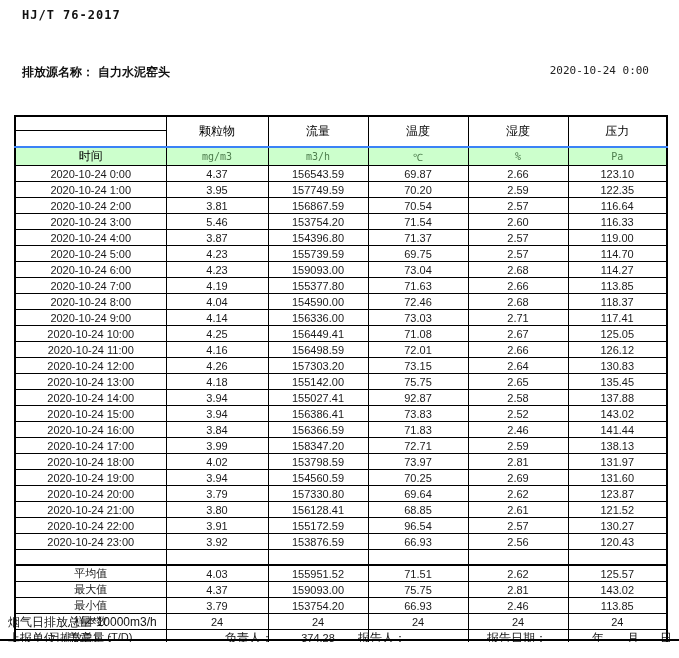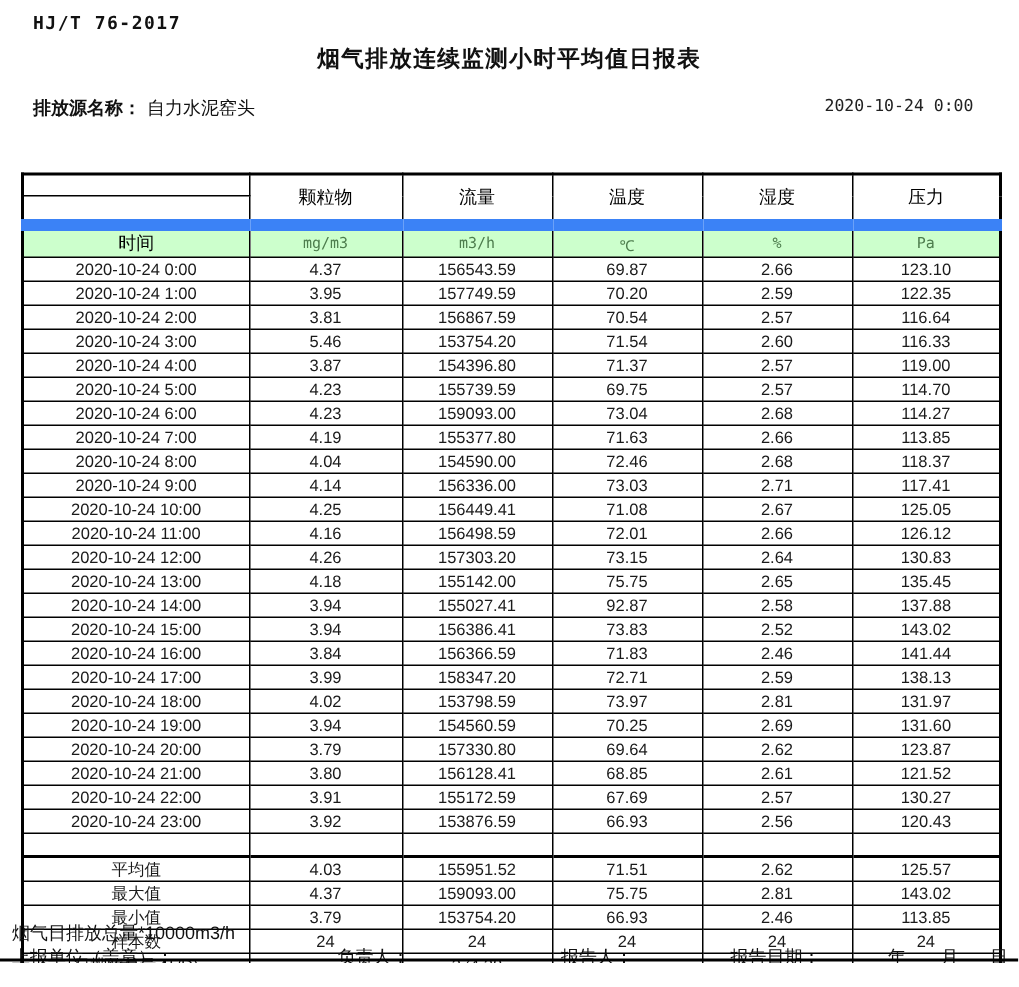--- a/index.html
+++ b/index.html
@@ -3,59 +3,58 @@
 <meta charset="utf-8">
 <style>
   html,body{margin:0;padding:0;background:#fff;}
   .page{position:relative;width:679px;height:642px;background:#ffffff;overflow:hidden;
         font-family:"Liberation Sans",sans-serif;color:#111;}
   .doc-code{position:absolute;left:22px;top:8px;font:bold 12px "DejaVu Sans Mono",monospace;letter-spacing:1px;}
   .report-title{position:absolute;left:0;top:30px;width:100%;text-align:center;
         font-weight:bold;font-size:15px;letter-spacing:1px;}
   .meta-row{position:absolute;left:0;top:64px;width:100%;font-size:12px;}
   .source-label{position:absolute;left:22px;font-weight:bold;}
-  .source-value{position:absolute;left:98px;font-weight:normal;}
+  .source-value{position:absolute;left:98px;font-weight:bold;}
   .report-datetime{position:absolute;right:30px;font:11px "DejaVu Sans Mono",monospace;color:#222;}
 
   table.monitor{position:absolute;left:14px;top:115px;border-collapse:collapse;table-layout:fixed;
         width:652px;border:2px solid #000;}
   table.monitor td{border:1px solid #000;text-align:center;vertical-align:middle;padding:0;
         height:15px;font:11px "Liberation Sans",sans-serif;color:#1a1a1a;
         overflow:hidden;white-space:nowrap;}
   tr.hdr-a td{height:13px;margin-left:13px;}
   tr.hdr-a td.pollutant{font-size:12px;color:#000;}
   tr.hdr-b td{height:15px;}
-  tr.unit-row td{background:#ccffcc;border-top:8px solid #3b82f6;height:16px;margin-left:47px;}
+  tr.unit-row td{background:#ccffcc;border-top:2px solid #3b82f6;height:16px;margin-left:47px;}
   tr.unit-row td.time-hdr{font-size:12px;color:#000;}
   tr.unit-row td.unit{font:10px "DejaVu Sans Mono",monospace;color:#4d7d4d;}
   td.time-cell{font:11px "DejaVu Sans Mono",monospace;color:#2b2b2b;}
   td.value-cell{font:11px "DejaVu Sans Mono",monospace;color:#222;}
   tr.spacer-row td{height:14px;}
   tr.sum-first td{border-top:2px solid #000;margin-top:36px;}
   td.summary-label{font-size:12px;color:#111;}
   .footnote{position:absolute;left:8px;top:614px;font-size:12px;color:#111;}
   .signature-row{position:absolute;left:0;top:630px;width:100%;height:16px;font-size:12px;font-weight:normal;}
   .signature-row span{position:absolute;white-space:nowrap;}
   .sig-stamp{left:8px;}
   .sig-resp{left:225px;}
-  .sig-reporter{left:358px;margin-left:16px;}
+  .sig-reporter{left:358px;}
   .sig-date{left:487px;}
   .sig-year{left:592px;}
   .sig-month{left:627px;}
   .sig-day{left:660px;}
   .bottom-rule{position:absolute;left:0;bottom:1px;width:679px;height:2px;background:#000;}
 </style>
 </head>
 <body>
 
 <div class="page">
 
   <div class="doc-code">HJ/T  76-2017</div>
 
-  <div class="report-title">烟气排放连续监测小时平均值日报表</div>
 
   <div class="meta-row">
     <span class="source-label">排放源名称：</span>
     <span class="source-value">自力水泥窑头</span>
     <span class="report-datetime">2020-10-24 0:00</span>
   </div>
 
   <table class="monitor">
     <colgroup>
       <col style="width:151px">
@@ -260,21 +259,21 @@
           <td class="value-cell">3.80</td>
           <td class="value-cell">156128.41</td>
           <td class="value-cell">68.85</td>
           <td class="value-cell">2.61</td>
           <td class="value-cell">121.52</td>
         </tr>
         <tr>
           <td class="time-cell">2020-10-24 22:00</td>
           <td class="value-cell">3.91</td>
           <td class="value-cell">155172.59</td>
-          <td class="value-cell">67.69</td>
+          <td class="value-cell">96.54</td>
           <td class="value-cell">2.57</td>
           <td class="value-cell">130.27</td>
         </tr>
         <tr>
           <td class="time-cell">2020-10-24 23:00</td>
           <td class="value-cell">3.92</td>
           <td class="value-cell">153876.59</td>
           <td class="value-cell">66.93</td>
           <td class="value-cell">2.56</td>
           <td class="value-cell">120.43</td>

